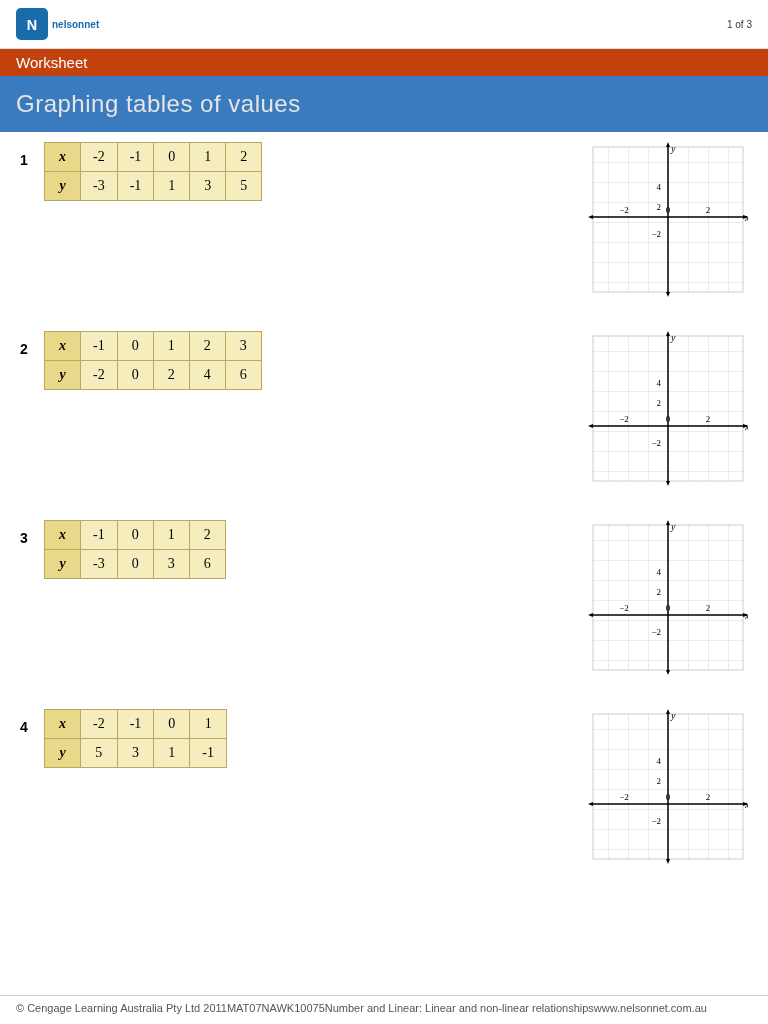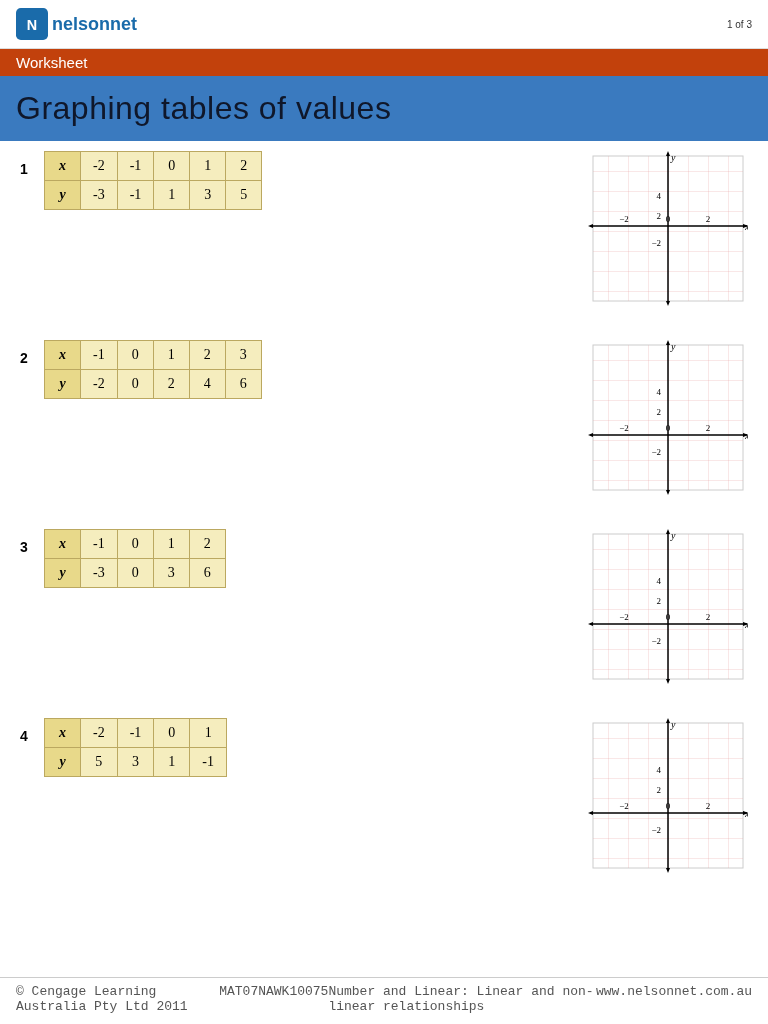--- a/index.html
+++ b/index.html
@@ -45,22 +45,22 @@
     }
 
     
     .title-bar {
       background: #3a7abf;
       padding: 14px 16px 14px 16px;
       margin-bottom: 10px;
     }
 
     .title-bar h1 {
-      font-size: 32px;
-      color: #0f172a;
+      font-size: 24px;
+      color: #e5e5e5;
       font-family: Arial, sans-serif;
       font-weight: normal;
       letter-spacing: 0.5px;
     }
 
     
     .content {
       padding: 0 20px;
     }
 
@@ -102,23 +102,23 @@
 
     
     .footer {
       position: absolute;
       bottom: 10px;
       left: 0;
       right: 0;
       padding: 0 16px;
       display: flex;
       justify-content: flex-start;
-      font-size: 13px;
+      font-size: 11px;
       color: #555;
-      font-family: Liberation Mono, monospace;
+      font-family: Liberation Sans, sans-serif;
       border-top: 1px solid #ccc;
       padding-top: 6px;
     }
 
     .problem-row {
       display: flex;
       align-items: flex-start;
       margin-bottom: 30px;
     }
 
@@ -135,21 +135,21 @@
 </head>
 <body>
 
 <div class="header">
   <div class="logo-area">
 
     <svg class="logo-icon" viewBox="0 0 40 40">
       <rect x="0" y="0" width="40" height="40" rx="6" fill="#1a6baa"></rect>
       <text x="20" y="27" text-anchor="middle" fill="white" font-size="18" font-weight="bold" font-family="Arial">N</text>
     </svg>
-    <span style="font-family:Arial; font-size:18px; color:#1a6baa; font-weight:bold;">nelsonnet</span>
+    <span style="font-family:Arial; font-size:10px; color:#1a6baa; font-weight:bold;">nelsonnet</span>
   </div>
   <span style="font-family:Arial; font-size:10px; color:#333;">1 of 3</span>
 </div>
 
 <div class="worksheet-bar">
   <span>Worksheet</span>
 </div>
 
 <div class="title-bar">
   <h1>Graphing tables of values</h1>

